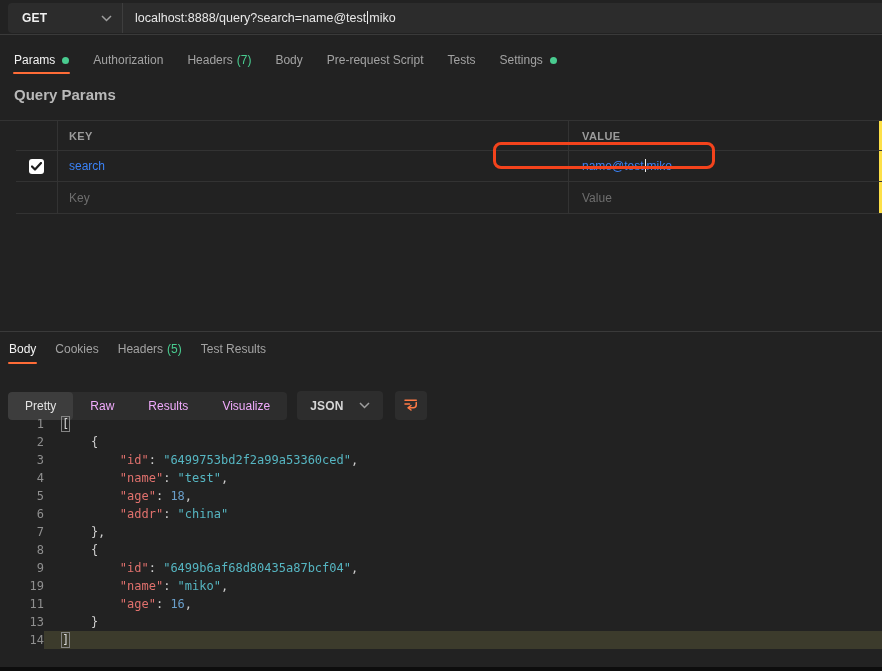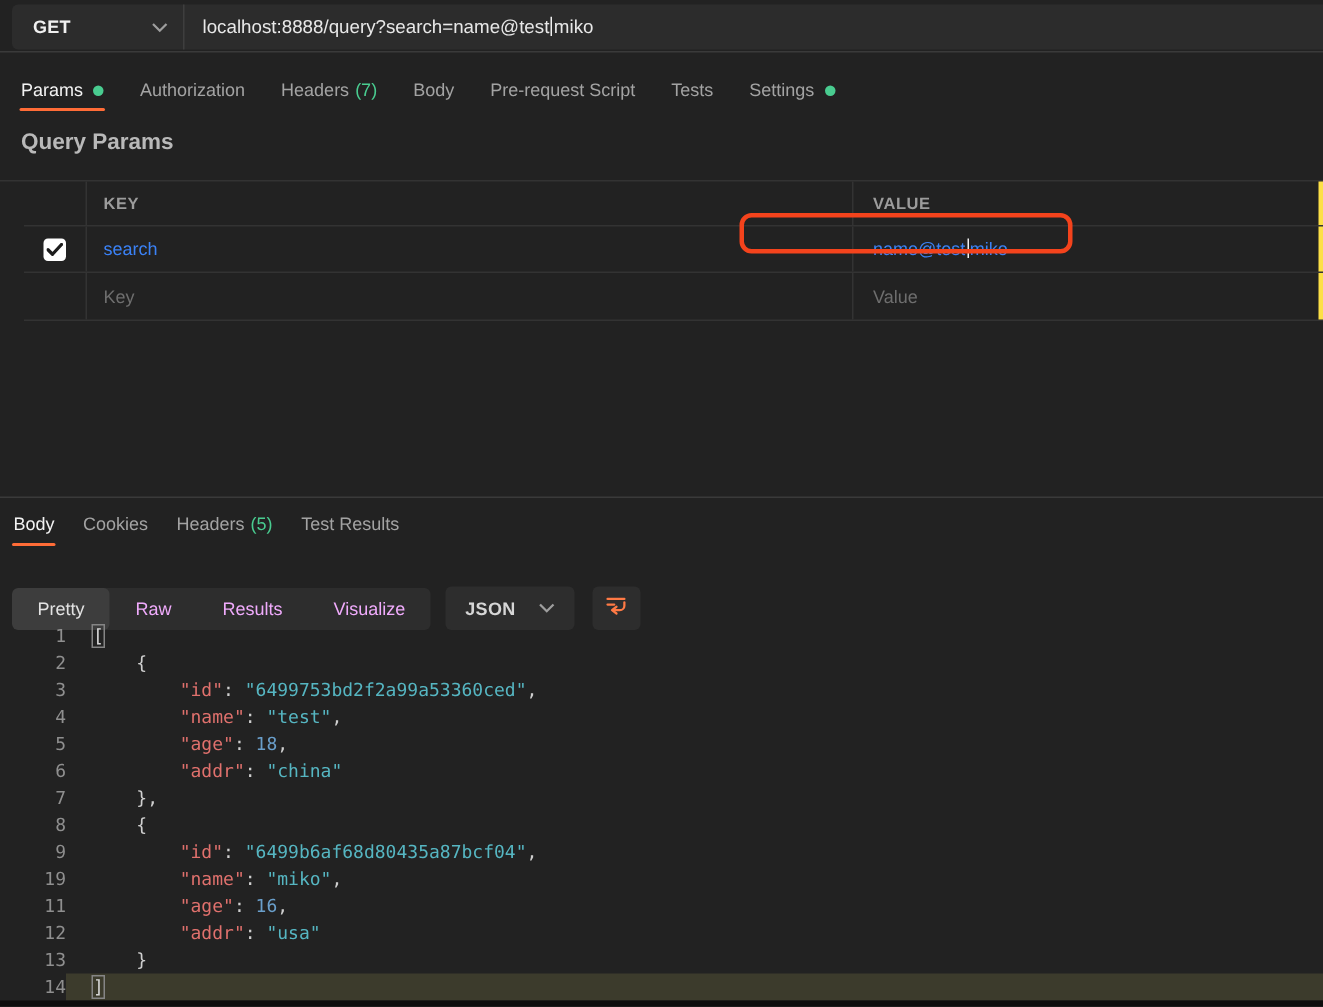--- a/index.html
+++ b/index.html
@@ -248,24 +248,20 @@
       </div>
       <div class="line">
         <span class="gutter">19</span>
         <span class="content"><span class="tk-punct">        </span><span class="tk-key">"name"</span><span class="tk-punct">: </span><span class="tk-str">"miko"</span><span class="tk-punct">,</span></span>
       </div>
       <div class="line">
         <span class="gutter">11</span>
         <span class="content"><span class="tk-punct">        </span><span class="tk-key">"age"</span><span class="tk-punct">: </span><span class="tk-num">16</span><span class="tk-punct">,</span></span>
       </div>
       <div class="line">
-        <span class="gutter">12</span>
-        <span class="content"><span class="tk-punct">        </span><span class="tk-key">"addr"</span><span class="tk-punct">: </span><span class="tk-str">"usa"</span></span>
-      </div>
-      <div class="line">
         <span class="gutter">13</span>
         <span class="content"><span class="tk-punct">    }</span></span>
       </div>
       <div class="line current">
         <span class="gutter">14</span>
         <span class="content"><span class="tk-bracket">]</span></span>
       </div>
     </div>
 
 </div>

